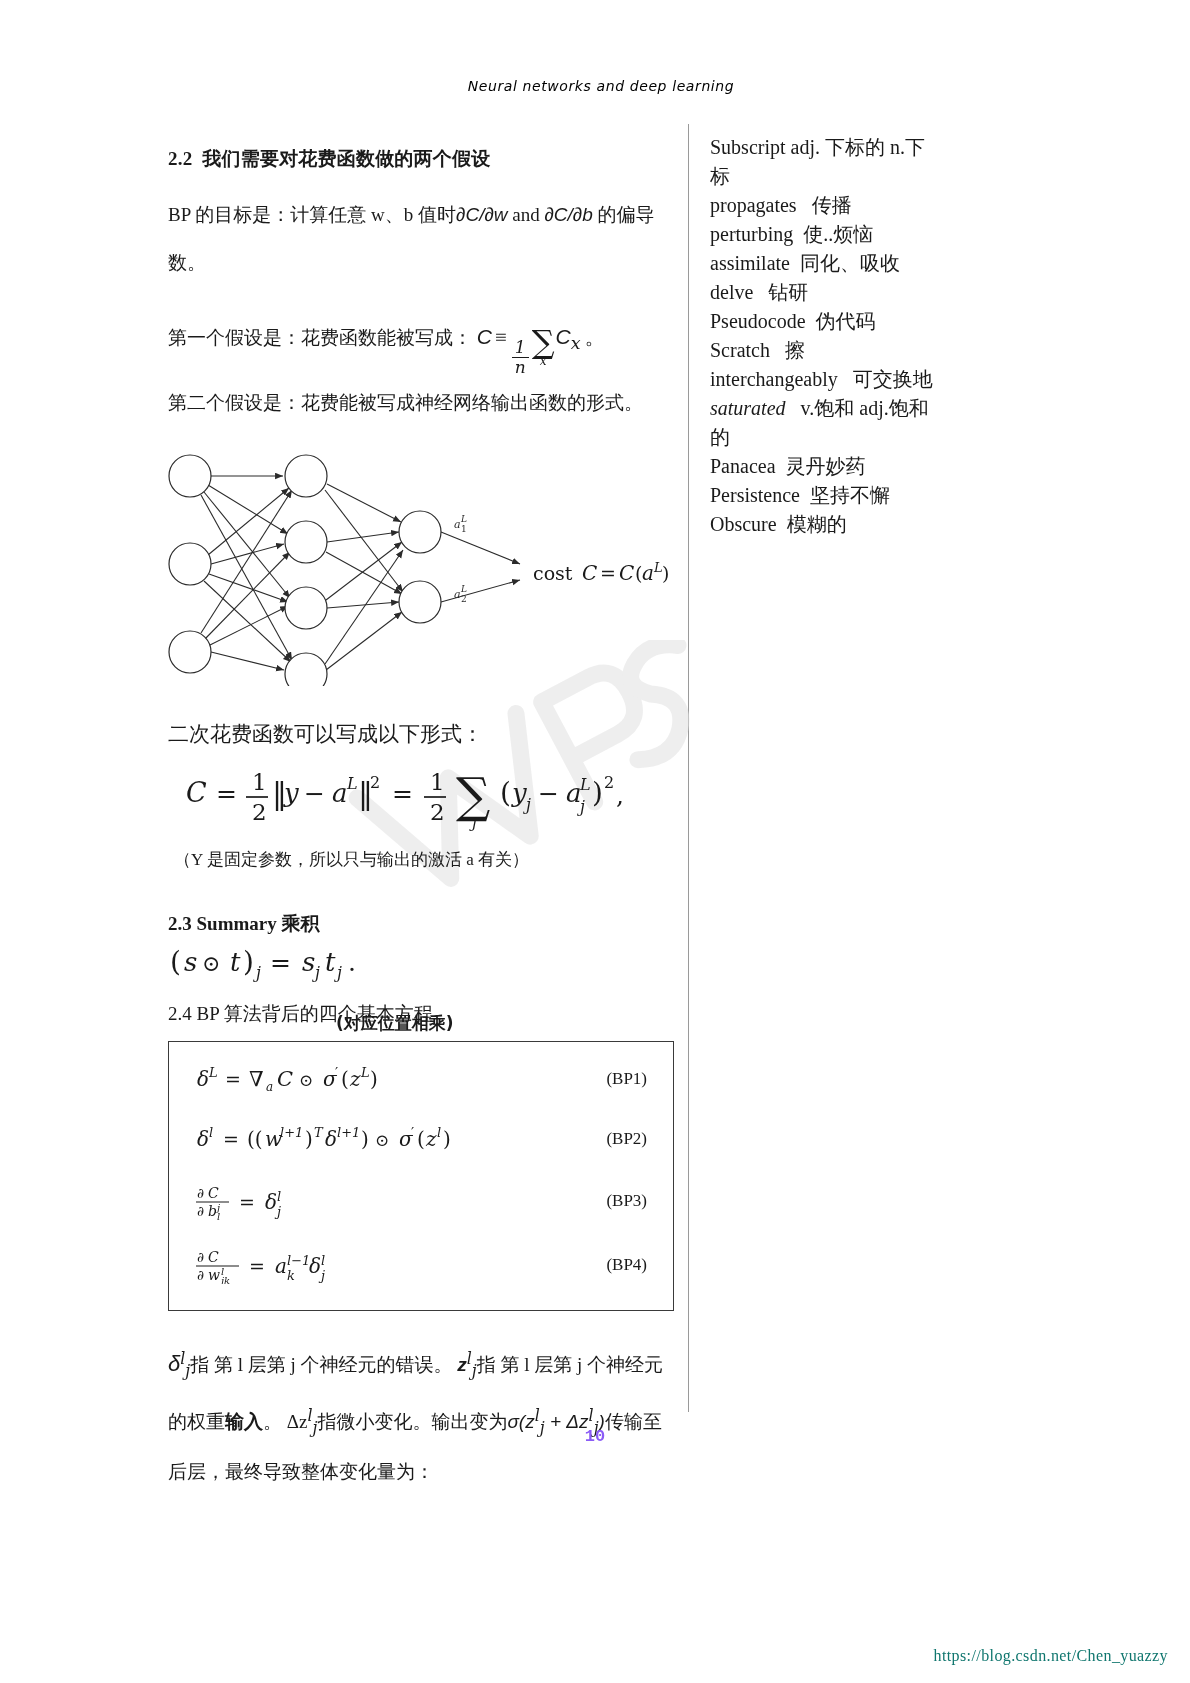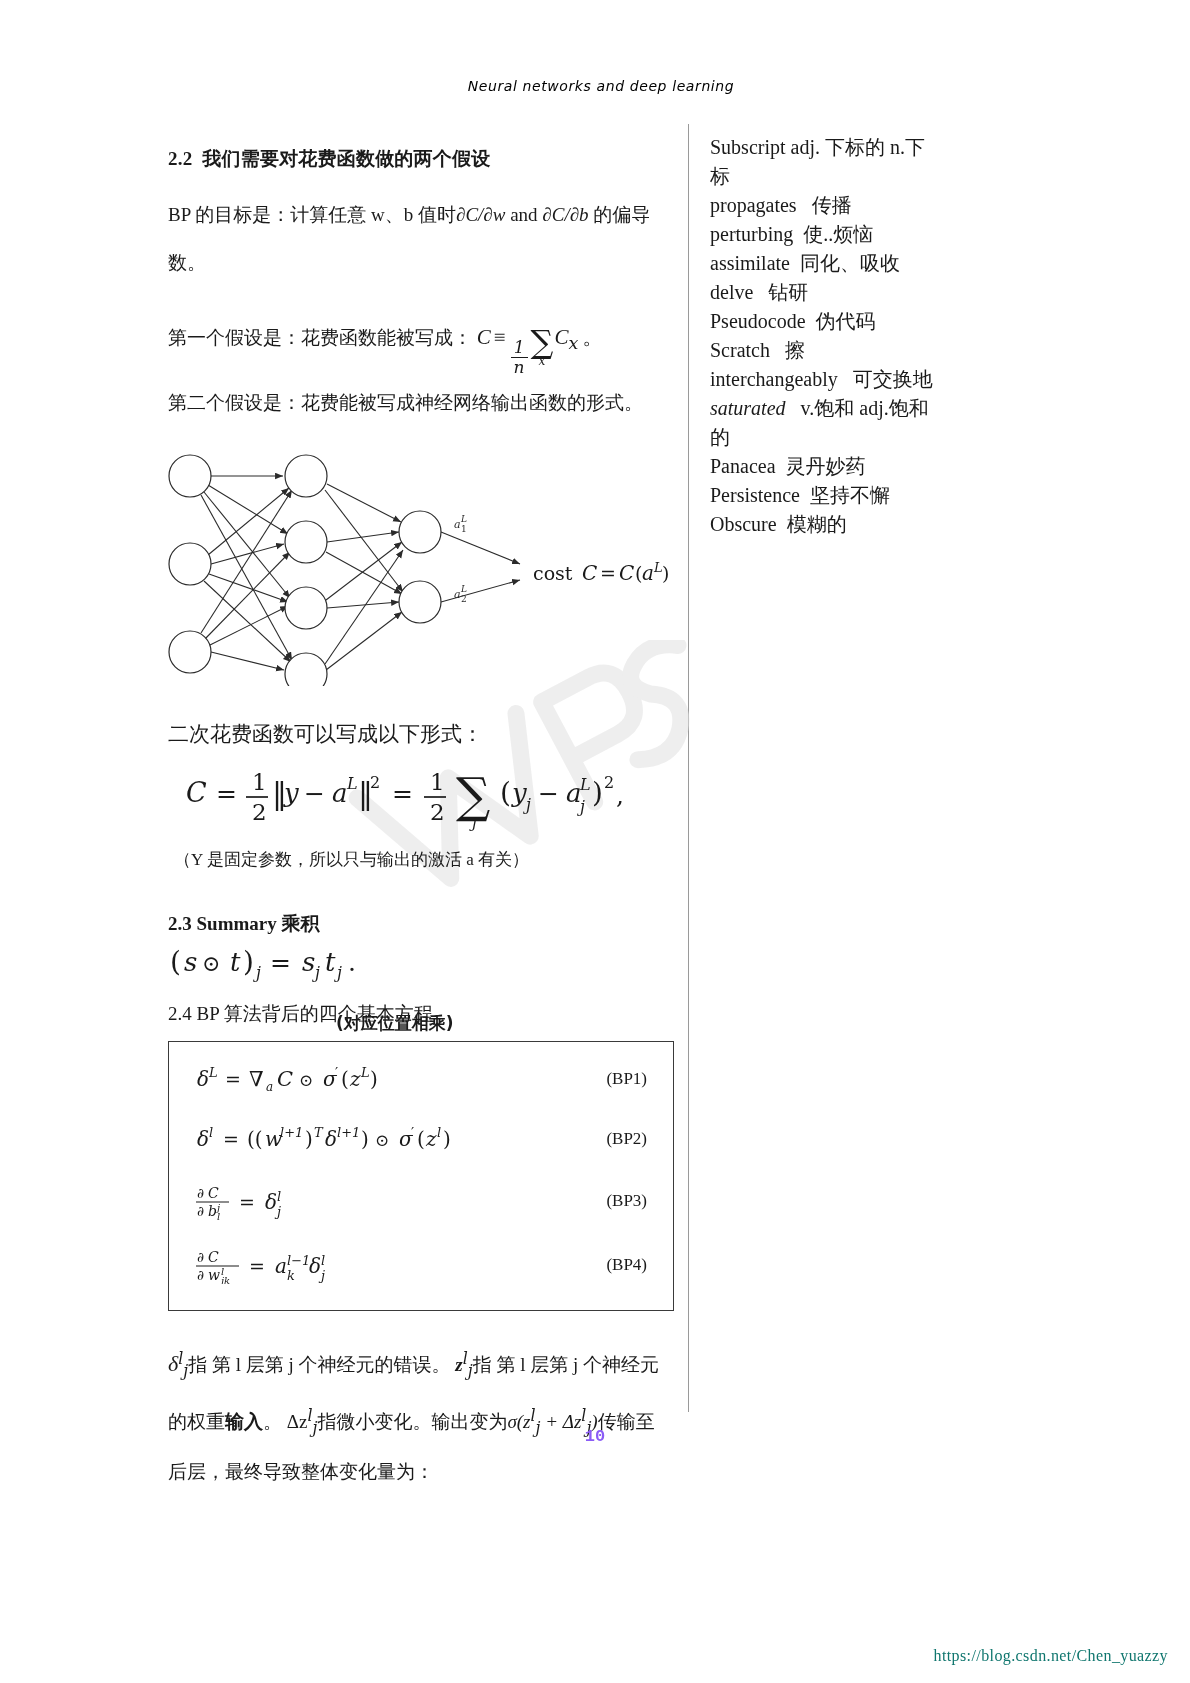--- a/index.html
+++ b/index.html
@@ -75,21 +75,21 @@
   }
   h2.sec .num { margin-right: 10px; }
 
   p.body {
     font-size: 19px;
     line-height: 42px;
     margin: 0 0 6px 0;
   }
 
   .mathi {
-    font-family: Liberation Serif, serif;
+    font-family: Liberation Sans, sans-serif;
     font-style: italic;
   }
 
   .spacer-sm { height: 26px; }
 
   
   .frac {
     display: inline-flex;
     flex-direction: column;
     align-items: center;

